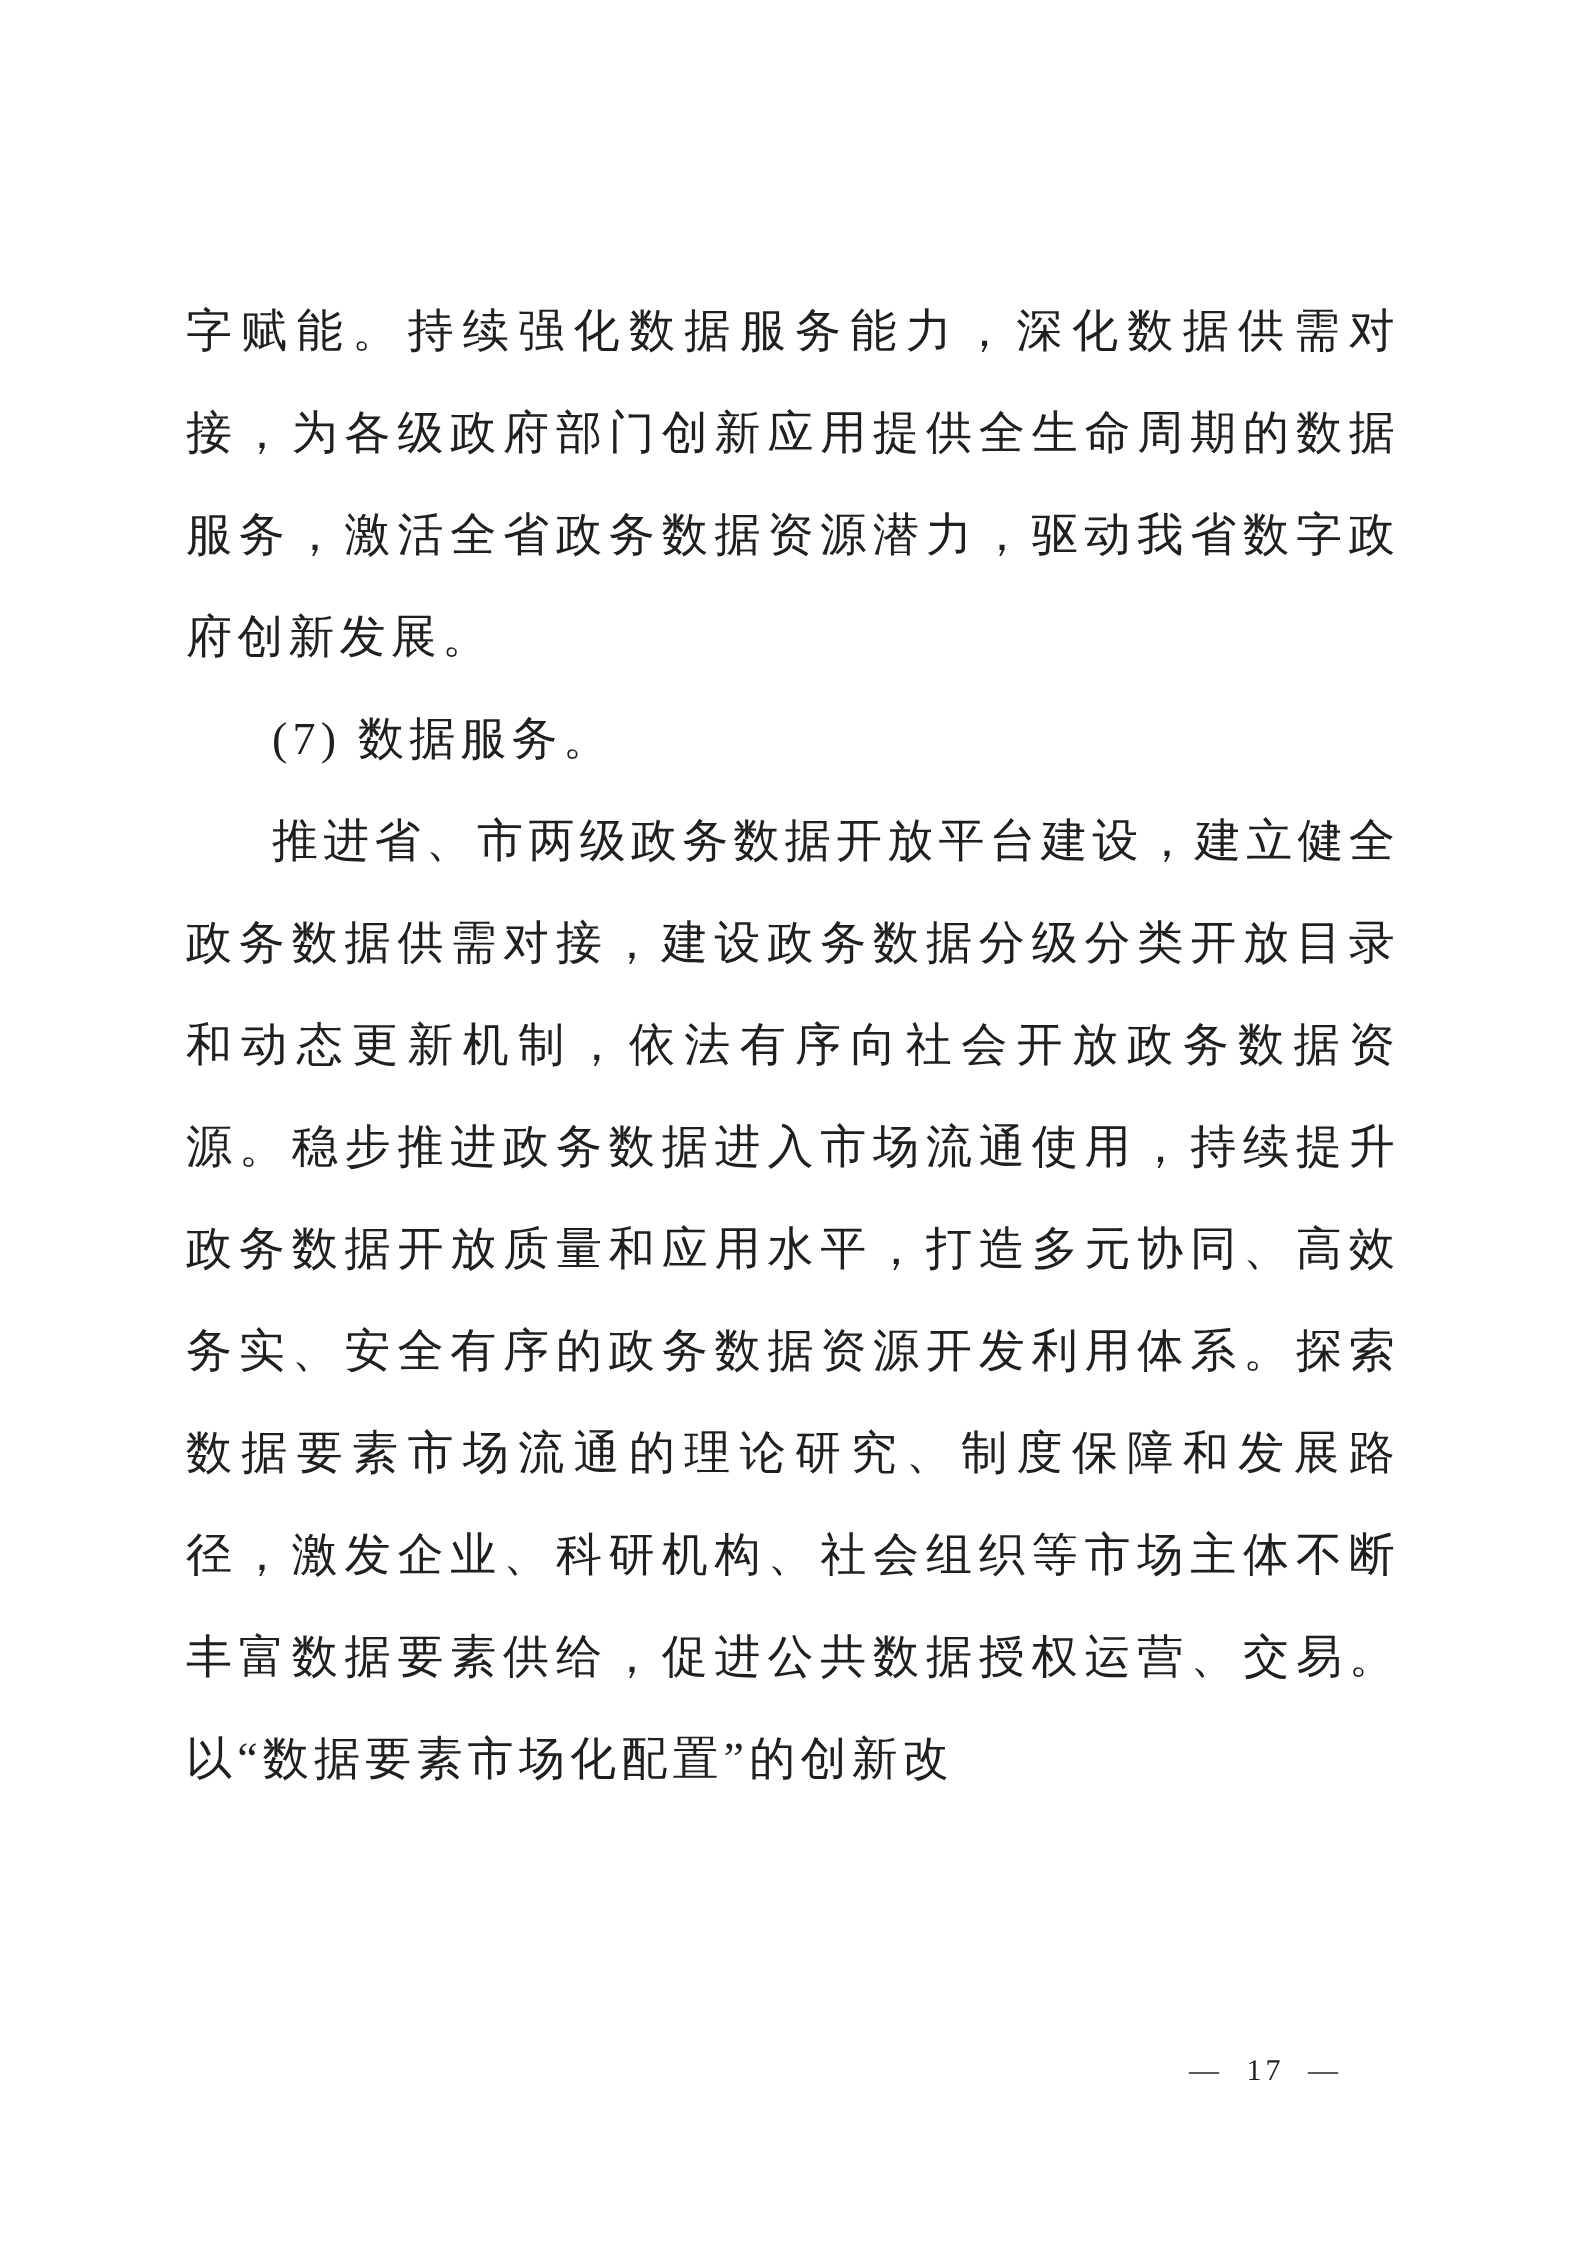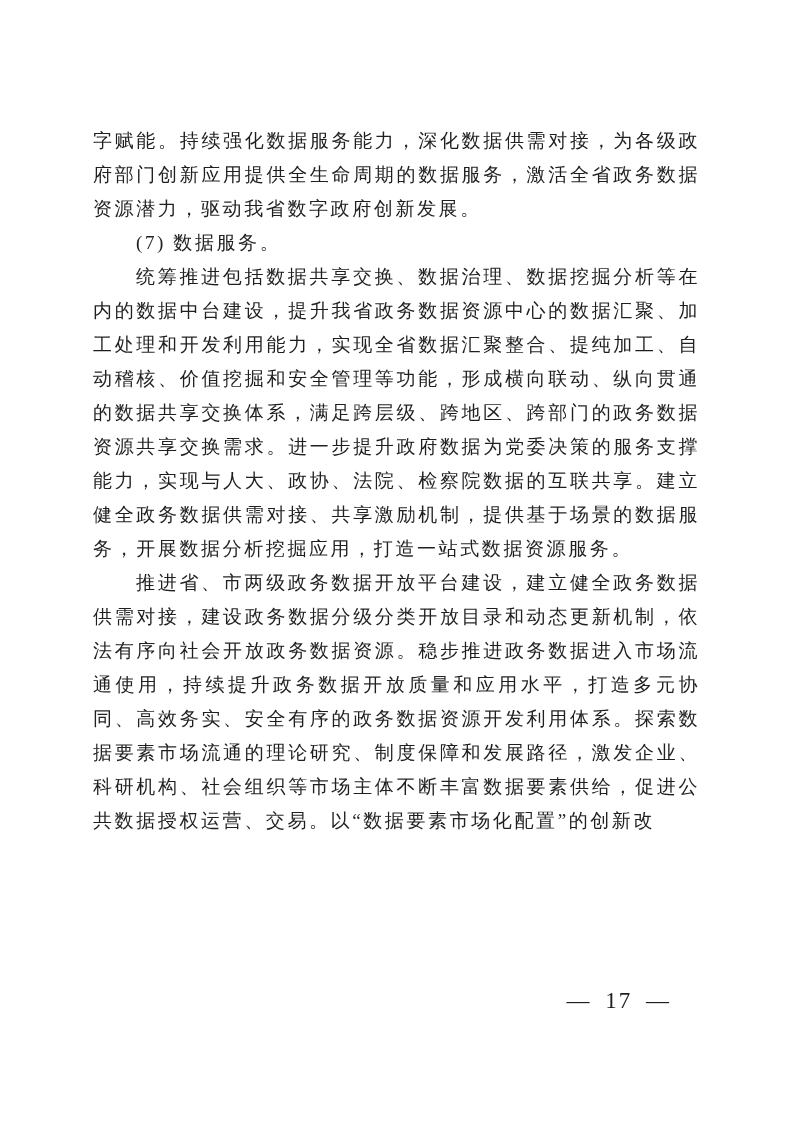--- a/index.html
+++ b/index.html
@@ -12,50 +12,49 @@
     width: 793px;
     height: 1122px;
     background: #ffffff;
     overflow: hidden;
     font-family: "Liberation Serif", "DejaVu Serif", serif;
     color: #1f1f1f;
   }
   .content {
     position: absolute;
     left: 93px;
-    top: 124px;
+    top: 140px;
     width: 607px;
-    font-size: 19px;
-    line-height: 34px;
+    font-size: 23px;
+    line-height: 51px;
     letter-spacing: 2.6px;
     text-align: justify;
     text-justify: inter-character;
   }
   .para {
     margin: 0;
     padding: 0;
   }
   .indent {
     text-indent: 43px;
   }
   .page-number {
     position: absolute;
-    top: 988px;
+    top: 1028px;
     right: 122px;
-    font-size: 23px;
+    font-size: 15px;
     letter-spacing: 2px;
     word-spacing: 6px;
     color: #1f1f1f;
     white-space: nowrap;
   }
 </style>
 </head>
 <body>
 
 <div class="page">
   <main class="content">
     <p class="para">字赋能。持续强化数据服务能力，深化数据供需对接，为各级政府部门创新应用提供全生命周期的数据服务，激活全省政务数据资源潜力，驱动我省数字政府创新发展。</p>
     <p class="para indent">(7) 数据服务。</p>
-    <p class="para indent">统筹推进包括数据共享交换、数据治理、数据挖掘分析等在内的数据中台建设，提升我省政务数据资源中心的数据汇聚、加工处理和开发利用能力，实现全省数据汇聚整合、提纯加工、自动稽核、价值挖掘和安全管理等功能，形成横向联动、纵向贯通的数据共享交换体系，满足跨层级、跨地区、跨部门的政务数据资源共享交换需求。进一步提升政府数据为党委决策的服务支撑能力，实现与人大、政协、法院、检察院数据的互联共享。建立健全政务数据供需对接、共享激励机制，提供基于场景的数据服务，开展数据分析挖掘应用，打造一站式数据资源服务。</p>
     <p class="para indent">推进省、市两级政务数据开放平台建设，建立健全政务数据供需对接，建设政务数据分级分类开放目录和动态更新机制，依法有序向社会开放政务数据资源。稳步推进政务数据进入市场流通使用，持续提升政务数据开放质量和应用水平，打造多元协同、高效务实、安全有序的政务数据资源开发利用体系。探索数据要素市场流通的理论研究、制度保障和发展路径，激发企业、科研机构、社会组织等市场主体不断丰富数据要素供给，促进公共数据授权运营、交易。以“数据要素市场化配置”的创新改</p>
   </main>
   <div class="page-number">— 17 —</div>
 </div>
 
 </body></html>

